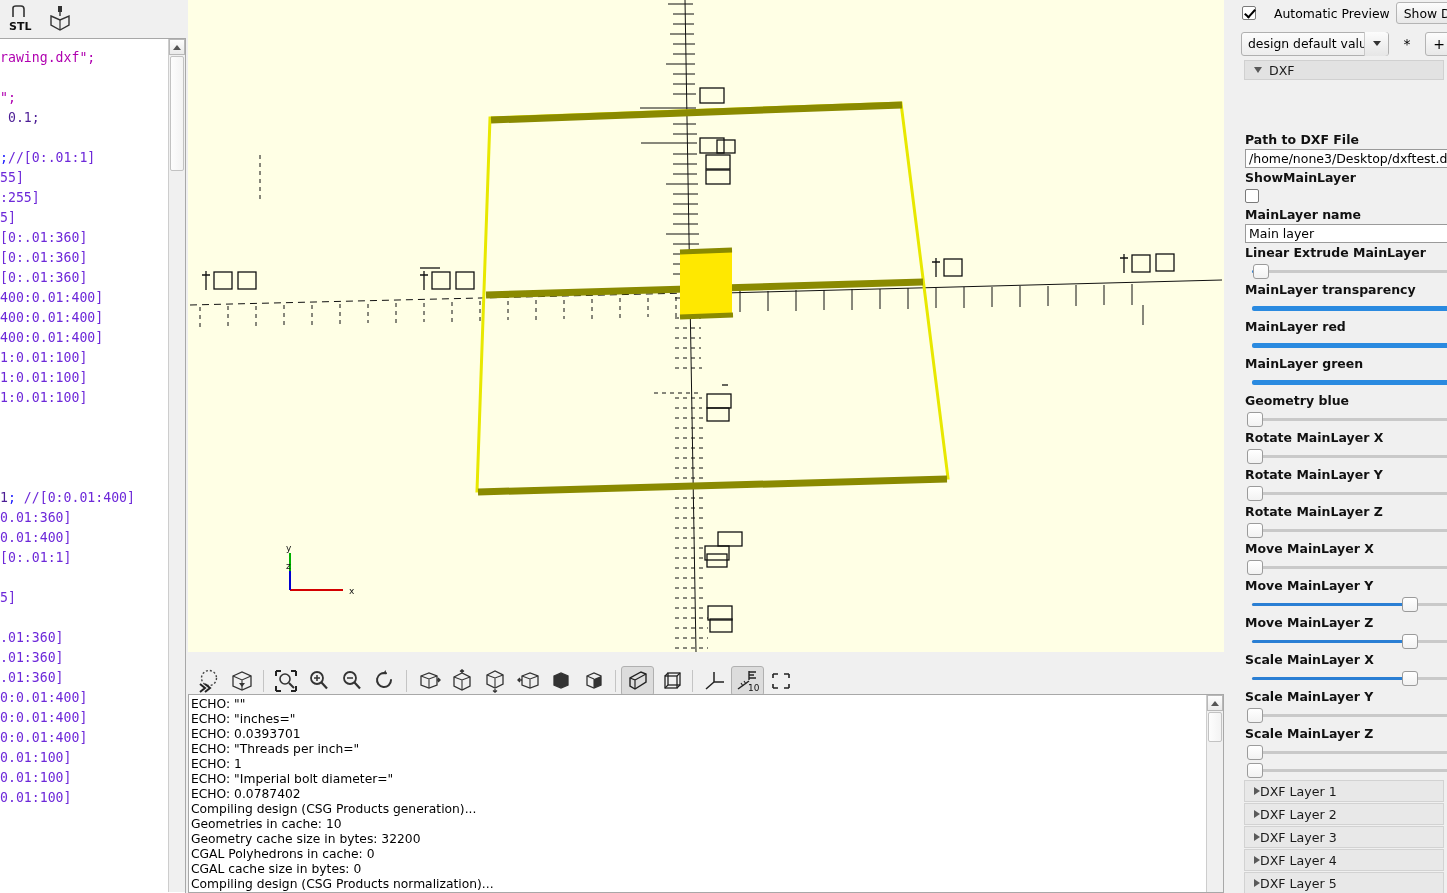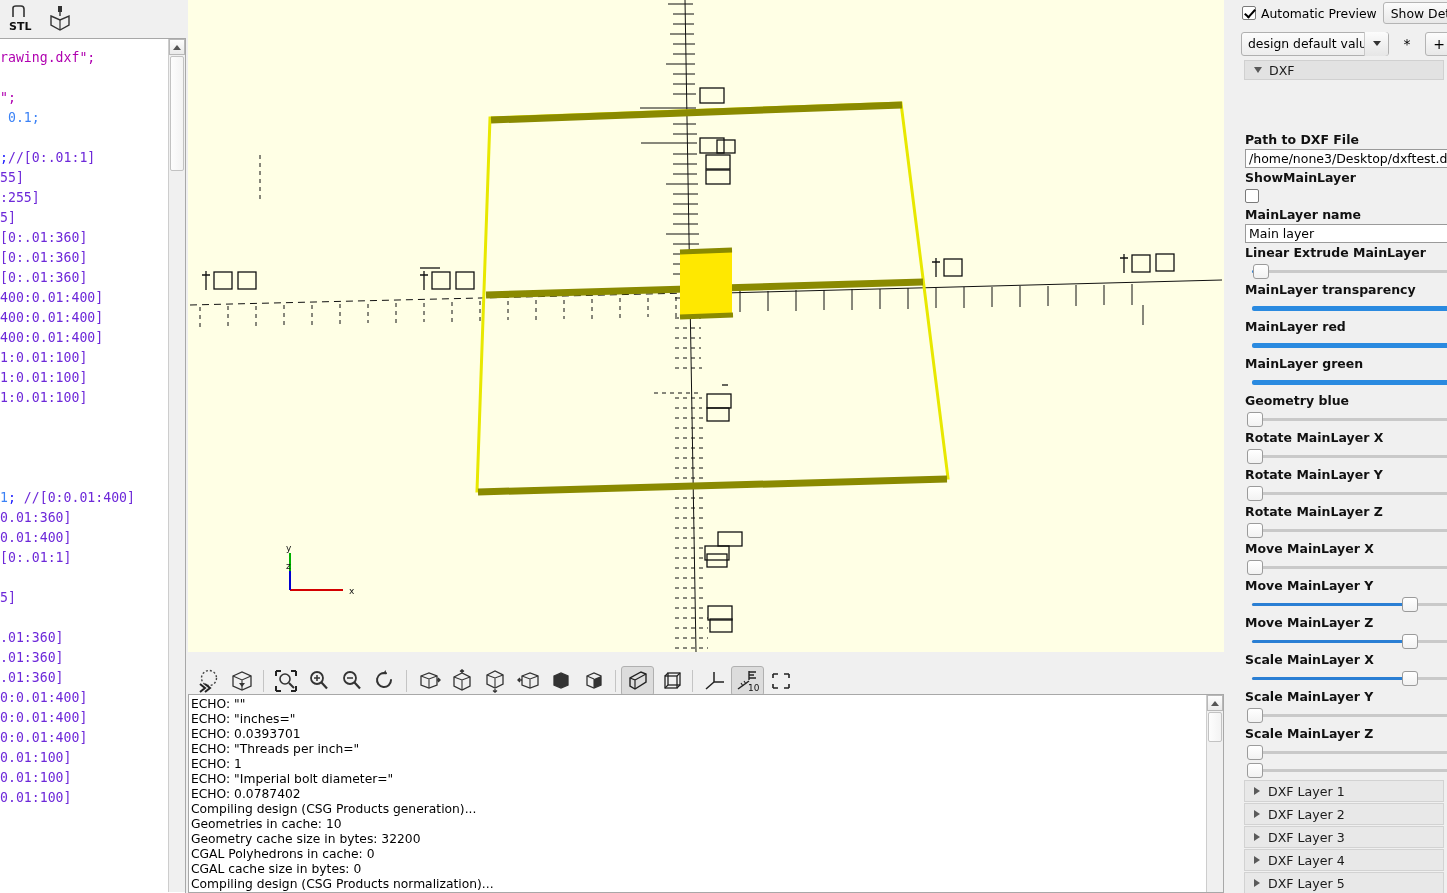--- a/index.html
+++ b/index.html
@@ -52,21 +52,21 @@
     background: #ffffff;
     font-family: "DejaVu Sans Mono", "Liberation Mono", monospace;
     font-size: 13.2px;
     line-height: 20px;
     white-space: pre;
     overflow: hidden;
     padding-top: 9px;
   }
   #code .ln { height: 20px; padding-left: 0px; }
   .tk-str { color: #b000b0; }
-  .tk-num { color: #3b82f6; }
+  .tk-num { color: #4c1d95; }
   .tk-cmt { color: #6d28d9; }
   .tk-pun { color: #1a1aff; }
 
   
   #ed-scroll {
     position: absolute; right: 0; top: 0;
     width: 17px; height: 853px;
     background: #f0f0f0;
     border-left: 1px solid #cdcdcd;
   }
@@ -168,21 +168,21 @@
     width: 210px; height: 893px;
     background: #f0f0f0;
     overflow: hidden;
   }
   #pp-top {
     position: absolute; left: 0; top: 0;
     width: 260px; height: 26px;
     display: flex; align-items: center;
     padding-left: 5px; gap: 6px;
   }
-  #auto-prev-row { display: flex; align-items: center; gap: 5px; }
+  #auto-prev-row { display: flex; align-items: center; gap: 18px; }
   .cbx {
     width: 14px; height: 14px;
     background: #fff;
     border: 1px solid #7a7a7a;
     border-radius: 2px;
     position: relative;
     flex: 0 0 auto;
   }
   .cbx.checked::after {
     content: "";
@@ -313,21 +313,21 @@
     width: 16px; height: 15px;
     background: linear-gradient(#ffffff,#f2f2f2);
     border: 1px solid #9b9b9b;
     border-radius: 3px;
   }
   .collapsed-row {
     height: 22px;
     background: #e8e8e8;
     border: 1px solid #d2d2d2;
     display: flex; align-items: center;
-    padding-left: 9px; gap: 8px;
+    padding-left: 9px; 
     font-size: 12.6px; color: #1a1a1a;
     margin: 1px 4px 0 6px;
     cursor: pointer;
   }
   .tri-right {
     width: 0; height: 0;
     border-top: 4px solid transparent;
     border-bottom: 4px solid transparent;
     border-left: 6px solid #5a5a5a;
   }

